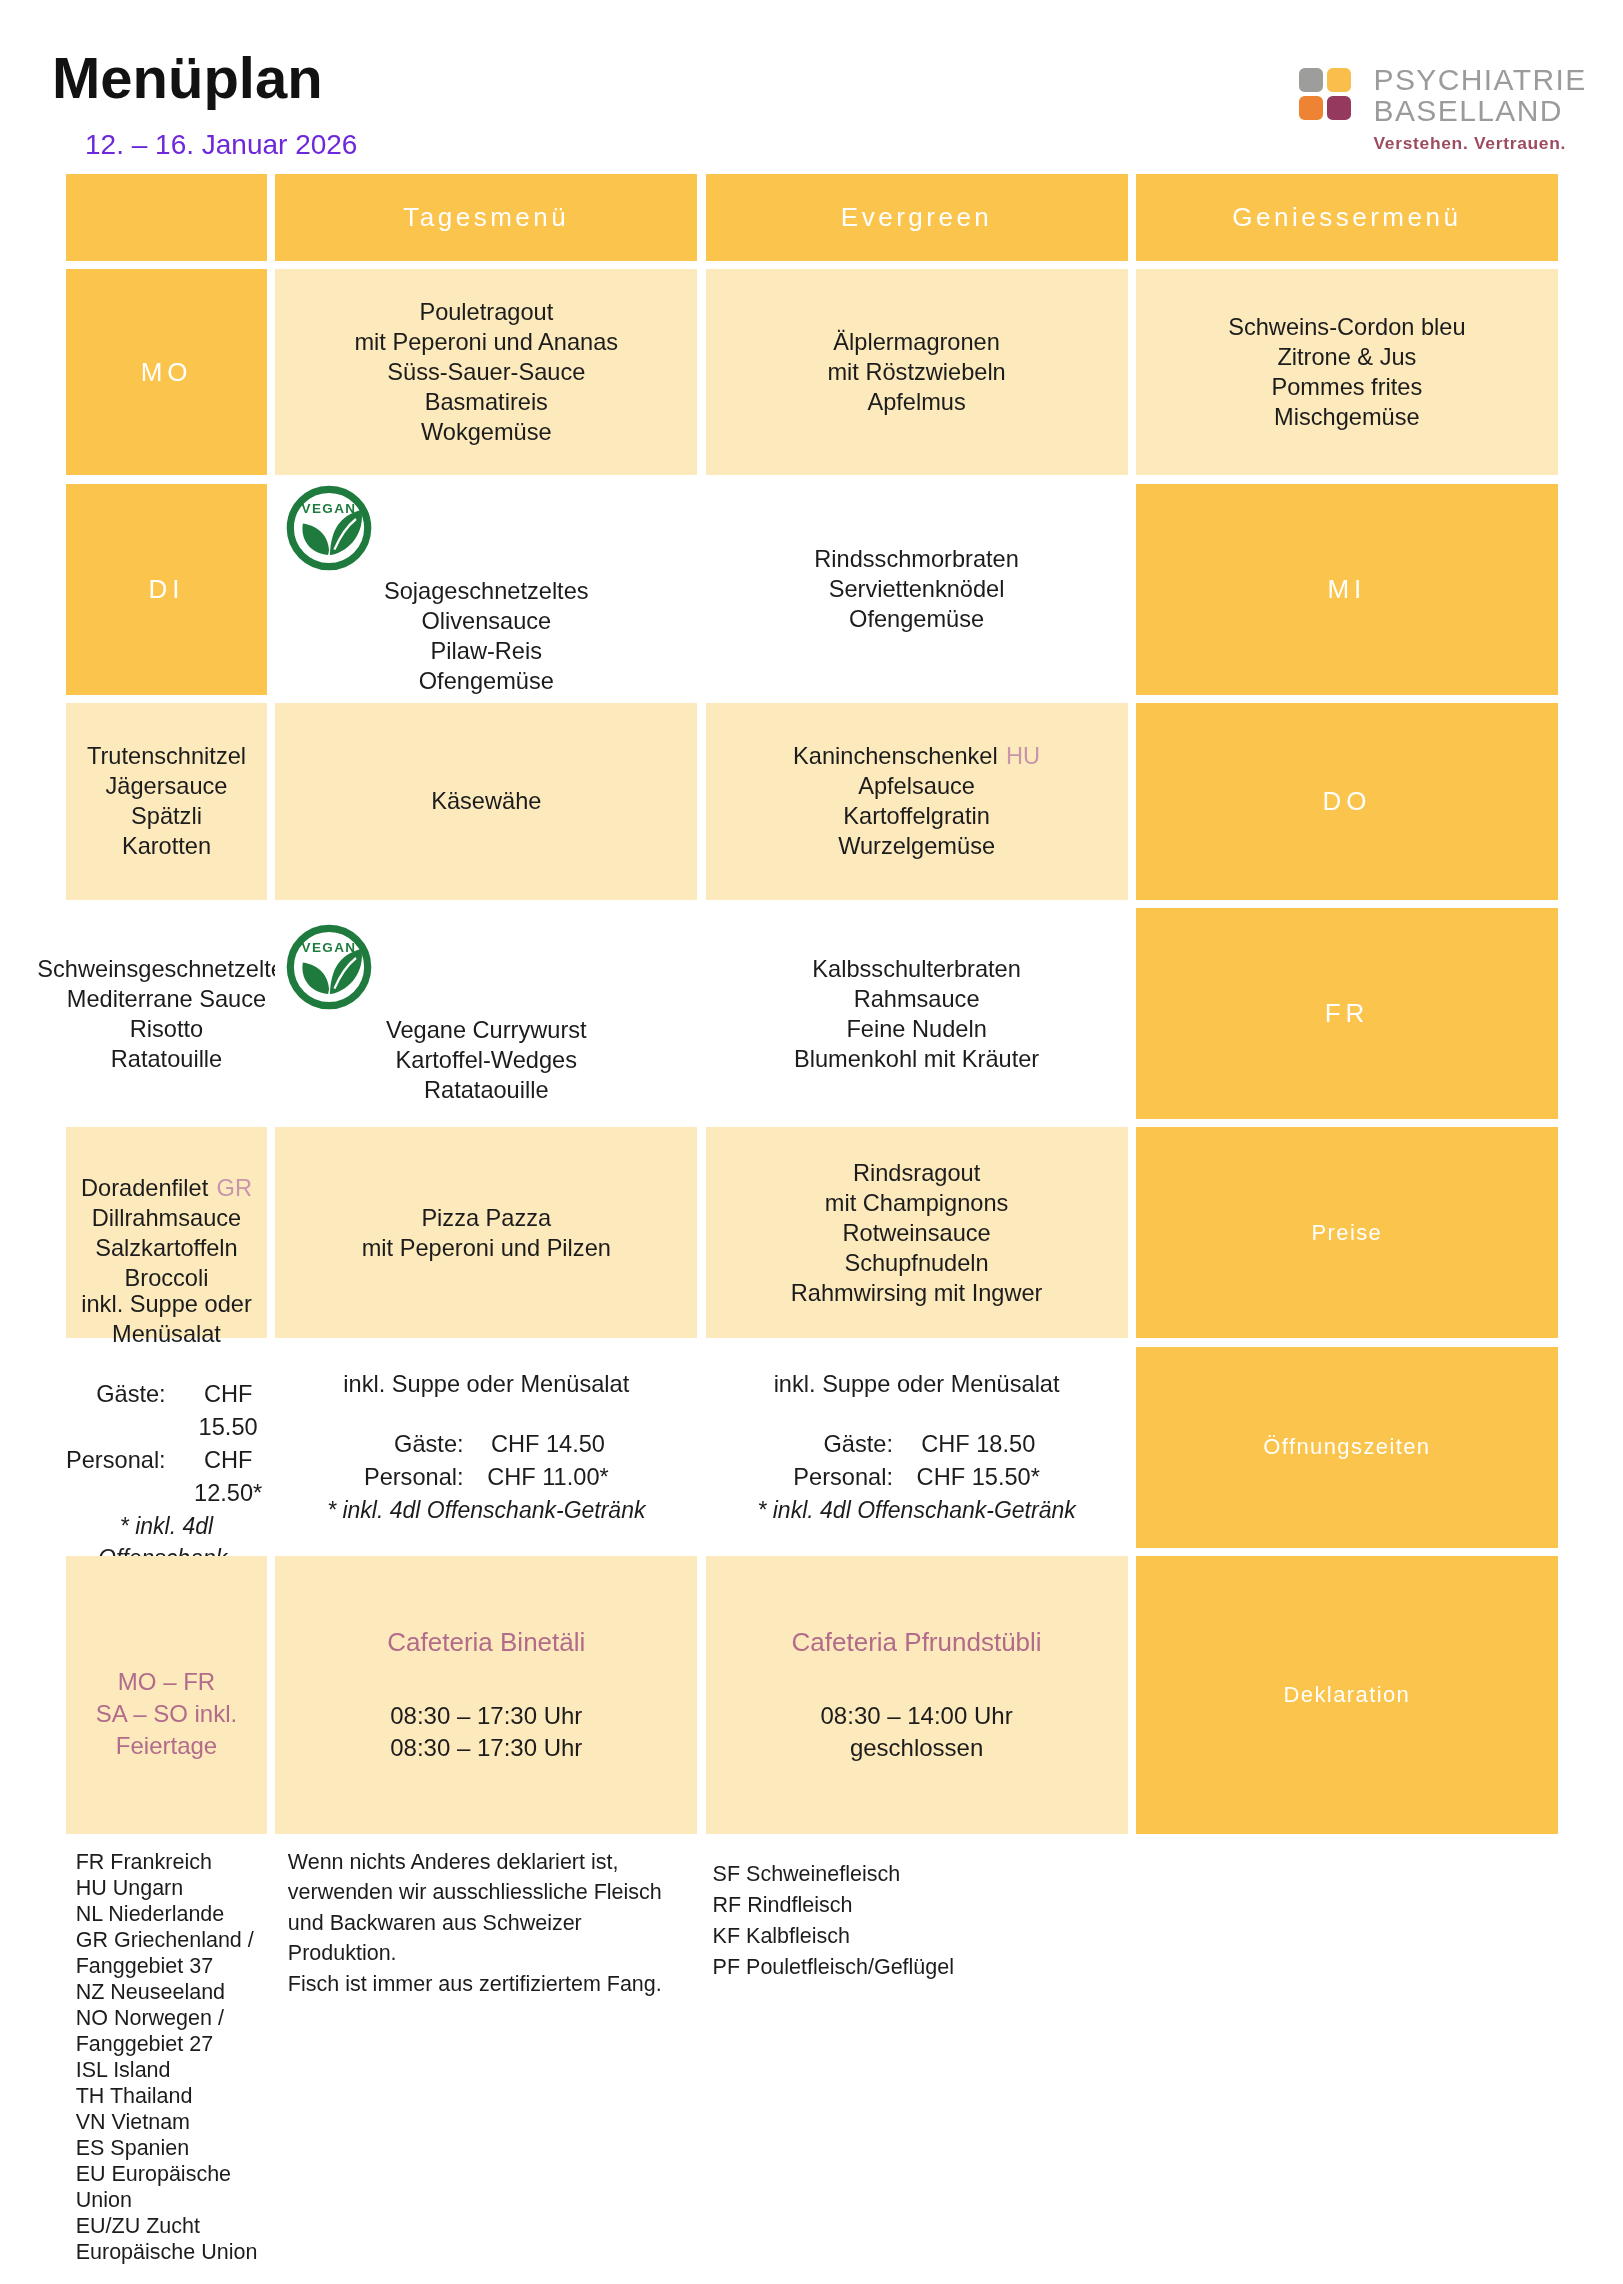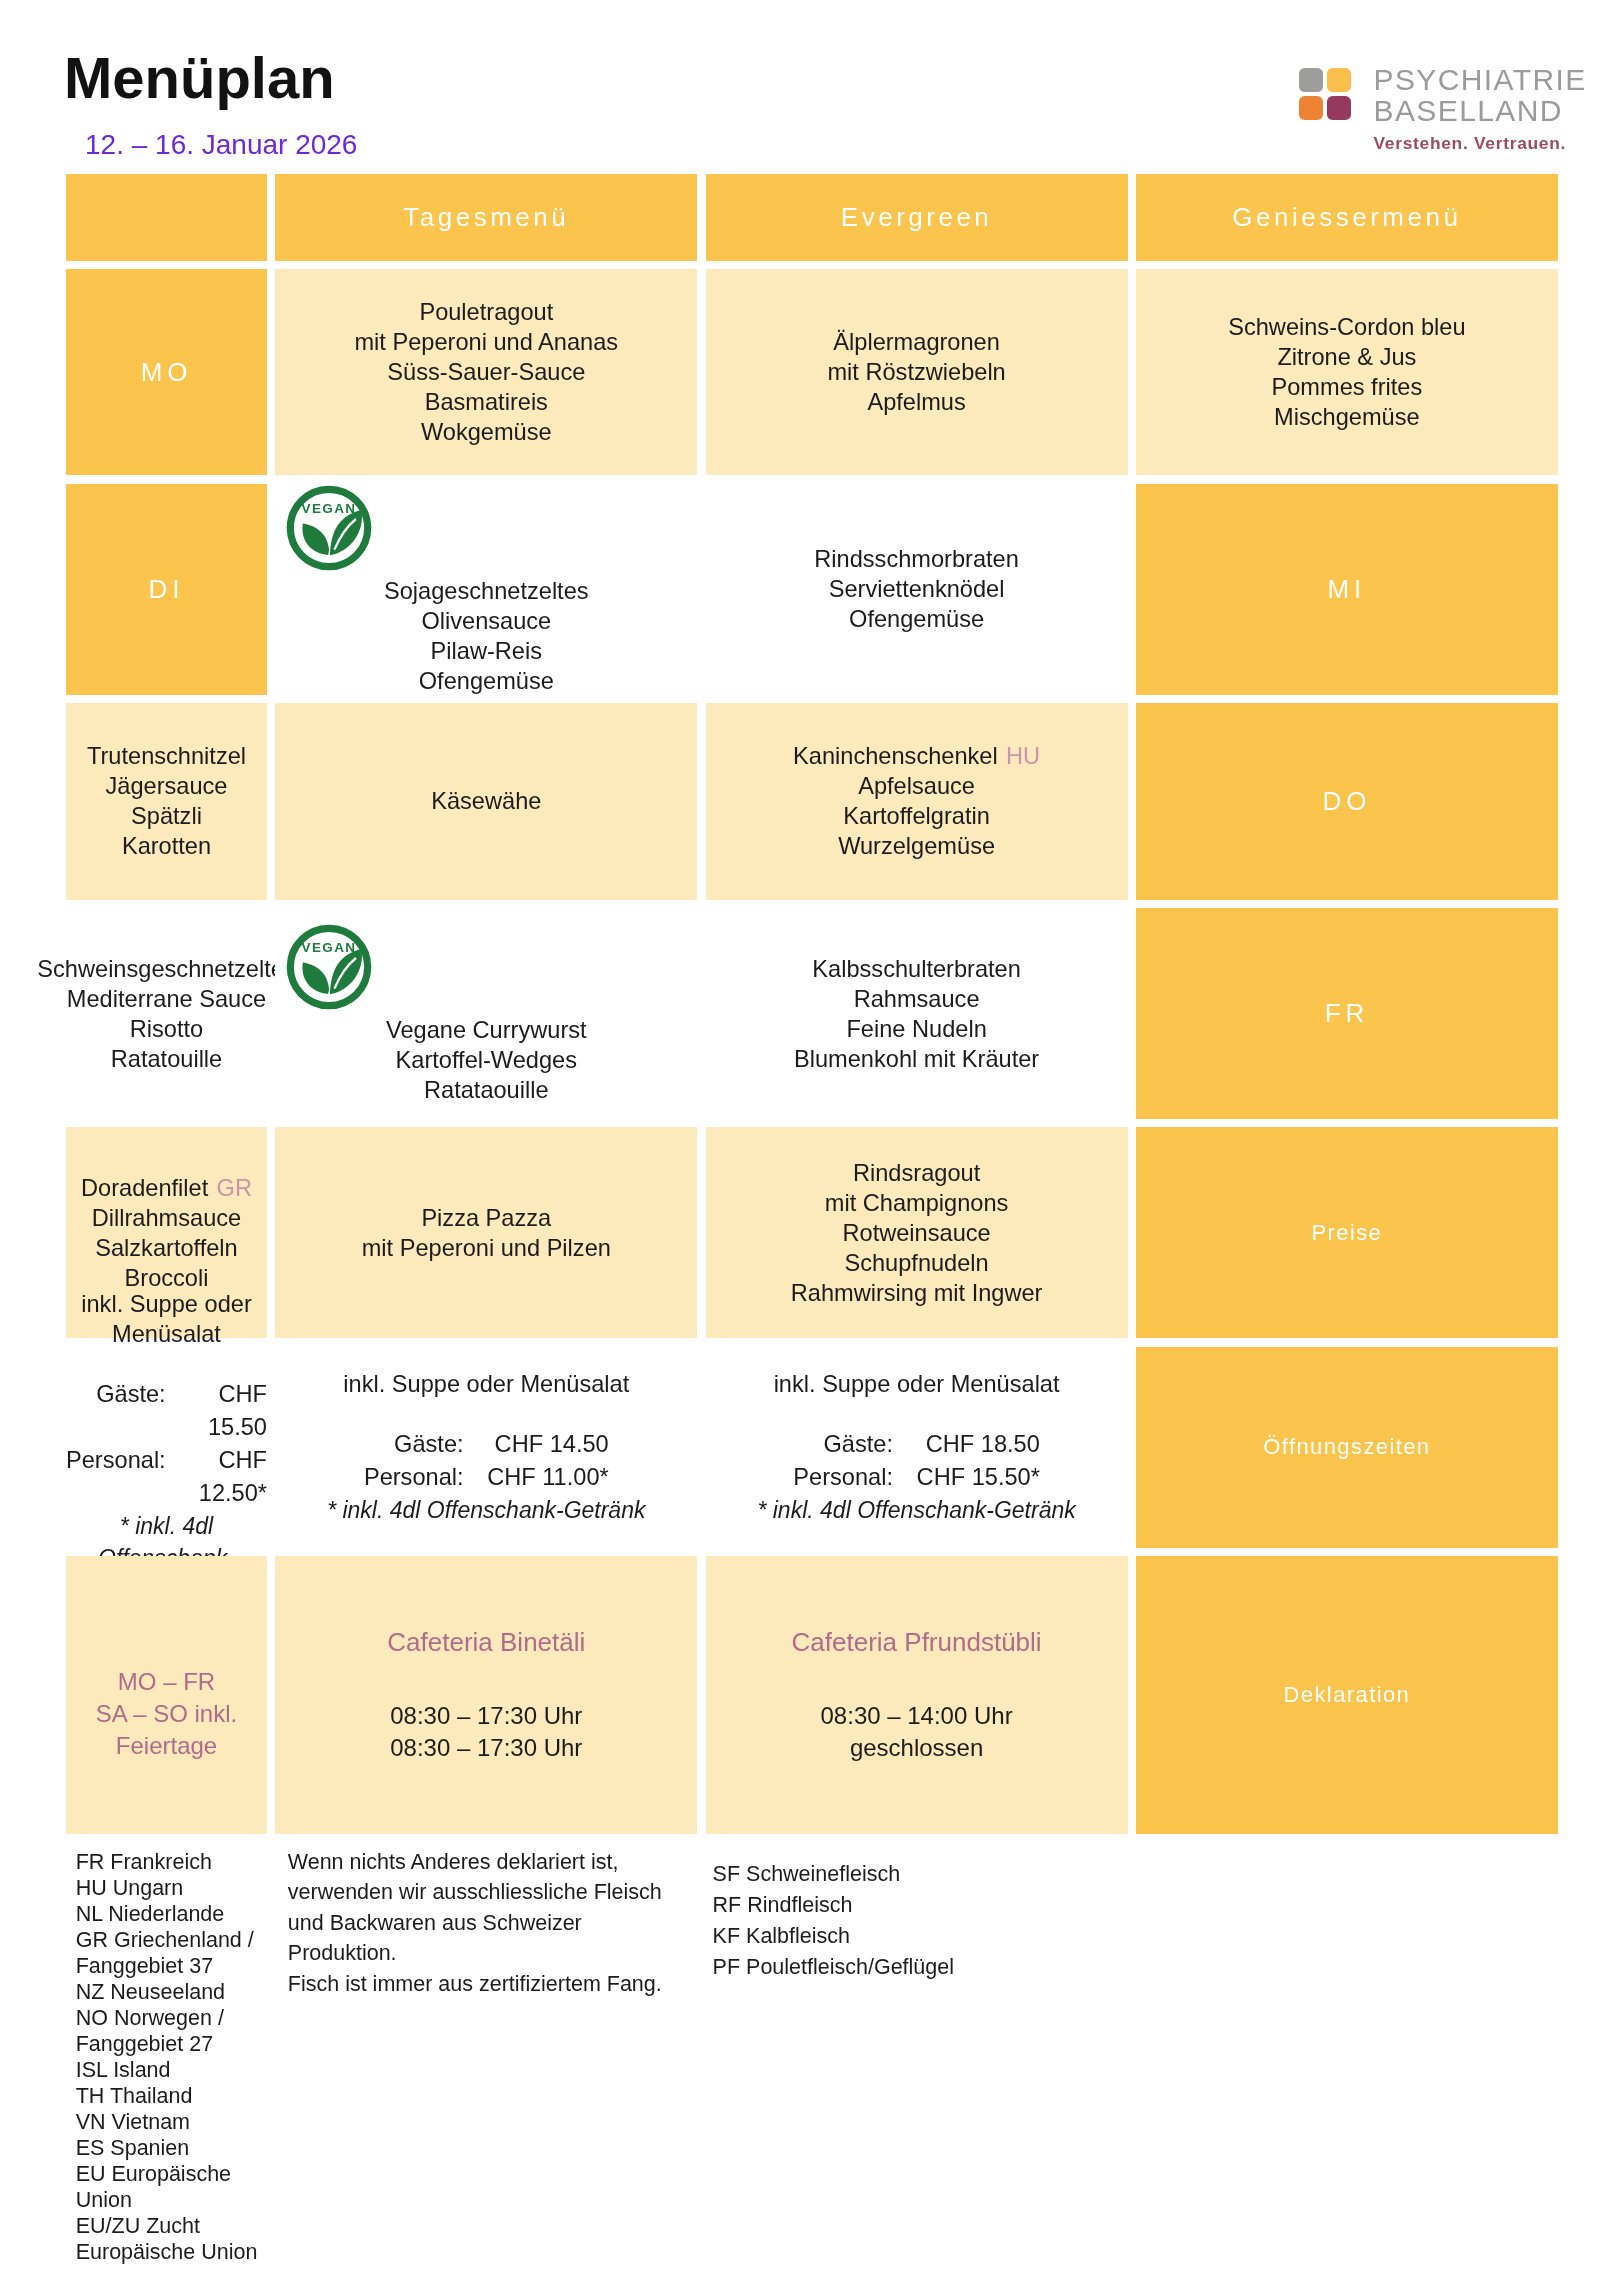--- a/index.html
+++ b/index.html
@@ -1,20 +1,20 @@
 <!DOCTYPE html>
 <html style="font-size:11px"><head>
 <meta charset="utf-8">
 <style>
   html,body{margin:0;padding:0;background:#fff;}
   .page{position:relative;width:1623px;height:2284px;background:#ffffff;
         font-family:"Liberation Sans",sans-serif;color:#1c1c1c;overflow:hidden;}
 
   
-  .doc-title{position:absolute;left:64px;top:44px;font-size:58px;font-weight:bold;color:#121212;}
+  .doc-title{position:absolute;left:52px;top:44px;font-size:58px;font-weight:bold;color:#121212;}
   .doc-sub{position:absolute;left:85px;top:129px;font-size:28px;color:#6d28d9;}
 
   .logo{position:absolute;left:1299px;top:64px;display:flex;align-items:flex-start;}
   .logo-squares{display:grid;grid-template-columns:24px 24px;grid-template-rows:24px 24px;gap:3.5px;margin-top:4.2px;}
   .sq{border-radius:5.6px;}
   .sq-gray{background:#9D9D9C;}
   .sq-yellow{background:#FABE4C;}
   .sq-orange{background:#EE8433;}
   .sq-maroon{background:#96395F;}
   .logo-text{margin-left:23px;}
@@ -38,21 +38,21 @@
   .line{min-height:30px;}
   .code{color:#C795AC;margin-left:8.3px;}
 
   .vegan{align-self:flex-start;margin-left:8.3px;margin-bottom:2.8px;flex:0 0 auto;}
   .vegan text{font-family:"Liberation Sans",sans-serif;}
 
   
   .price-included{margin-bottom:29px;}
   .price-pair{display:inline-grid;grid-template-columns:auto auto;column-gap:23.6px;line-height:33px;}
   .price-pair .pl{text-align:right;}
-  .price-pair .pv{text-align:right;}
+  .price-pair .pv{text-align:center;}
   .price-foot{font-style:italic;font-size:23px;line-height:32px;}
 
   
   .rose{color:#B26B8A;}
   .hours-weekdays{font-size:24px;line-height:32px;margin-top:38px;}
   .hours-title{font-size:26px;margin-bottom:43px;}
   .hours-lines{font-size:24px;line-height:32px;}
 
   
   .dek{justify-content:flex-start;align-items:flex-start;text-align:left;font-size:21.5px;}

